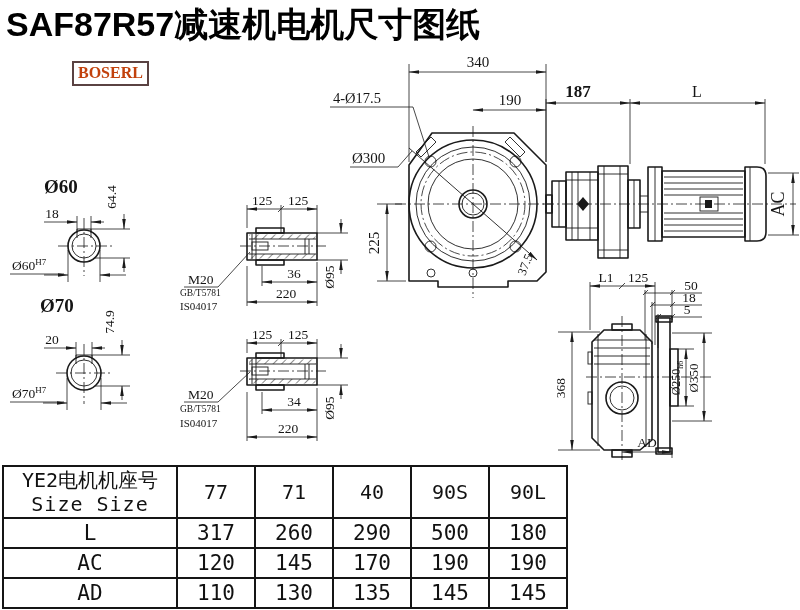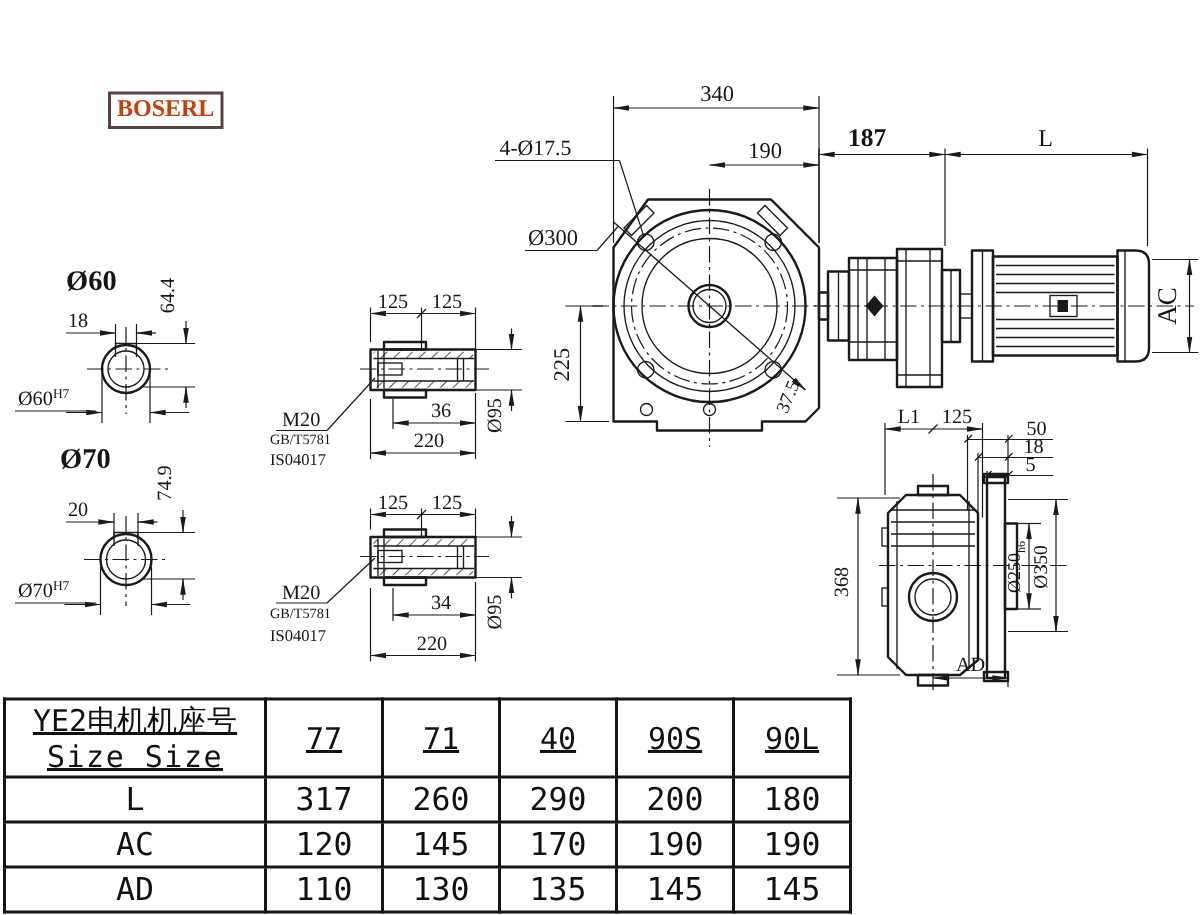--- a/index.html
+++ b/index.html
@@ -12,28 +12,29 @@
   .ln{stroke:#1a1a1a;stroke-width:1.6;fill:none;stroke-linejoin:round;}
   .tn{stroke:#1a1a1a;stroke-width:0.9;fill:none;}
   .dm{stroke:#1a1a1a;stroke-width:0.8;fill:none;}
   .cl{stroke:#1a1a1a;stroke-width:0.8;fill:none;stroke-dasharray:11,3,2,3;}
   .dt{font-size:13.5px;}
   .big{font-size:15px;}
   .bt{font-size:19px;font-weight:bold;}
   #dim-table{position:absolute;left:2px;top:465px;border-collapse:collapse;table-layout:fixed;}
   #dim-table td{border:2px solid #151515;text-align:center;vertical-align:middle;padding:0;
                 font-family:"DejaVu Sans Mono","Liberation Sans",sans-serif;color:#111;}
-  #dim-table td.hd{height:50px;font-size:20px;line-height:24px;text-decoration:underline;}
+  #dim-table td.hd{height:50px;font-size:20px;line-height:24px;}
   #dim-table td.c{height:28px;font-size:21px;}
   .w1{width:174px;} .w2{width:78px;}
 </style>
 </head>
 <body>
 <div id="stage">
 
+<div id="title">SAF87R57减速机电机尺寸图纸</div>
 <div id="logo">BOSERL</div>
 
 <svg width="800" height="610" viewBox="0 0 800 610">
   <defs>
     <marker id="ar" viewBox="0 0 10 4" refX="9.5" refY="2" markerWidth="11" markerHeight="4.4" orient="auto-start-reverse" markerUnits="userSpaceOnUse">
       <path d="M10,2 L0,0.3 L0,3.7 Z" fill="#1a1a1a"></path>
     </marker>
     <pattern id="hatch" patternUnits="userSpaceOnUse" width="6" height="6" patternTransform="rotate(45)">
       <line x1="0" y1="0" x2="0" y2="6" stroke="#1a1a1a" stroke-width="1"></line>
     </pattern>
@@ -370,21 +371,21 @@
     <td class="hd">71</td>
     <td class="hd">40</td>
     <td class="hd">90S</td>
     <td class="hd">90L</td>
   </tr>
   <tr>
     <td class="c">L</td>
     <td class="c">317</td>
     <td class="c">260</td>
     <td class="c">290</td>
-    <td class="c">200</td>
+    <td class="c">500</td>
     <td class="c">180</td>
   </tr>
   <tr>
     <td class="c">AC</td>
     <td class="c">120</td>
     <td class="c">145</td>
     <td class="c">170</td>
     <td class="c">190</td>
     <td class="c">190</td>
   </tr>

